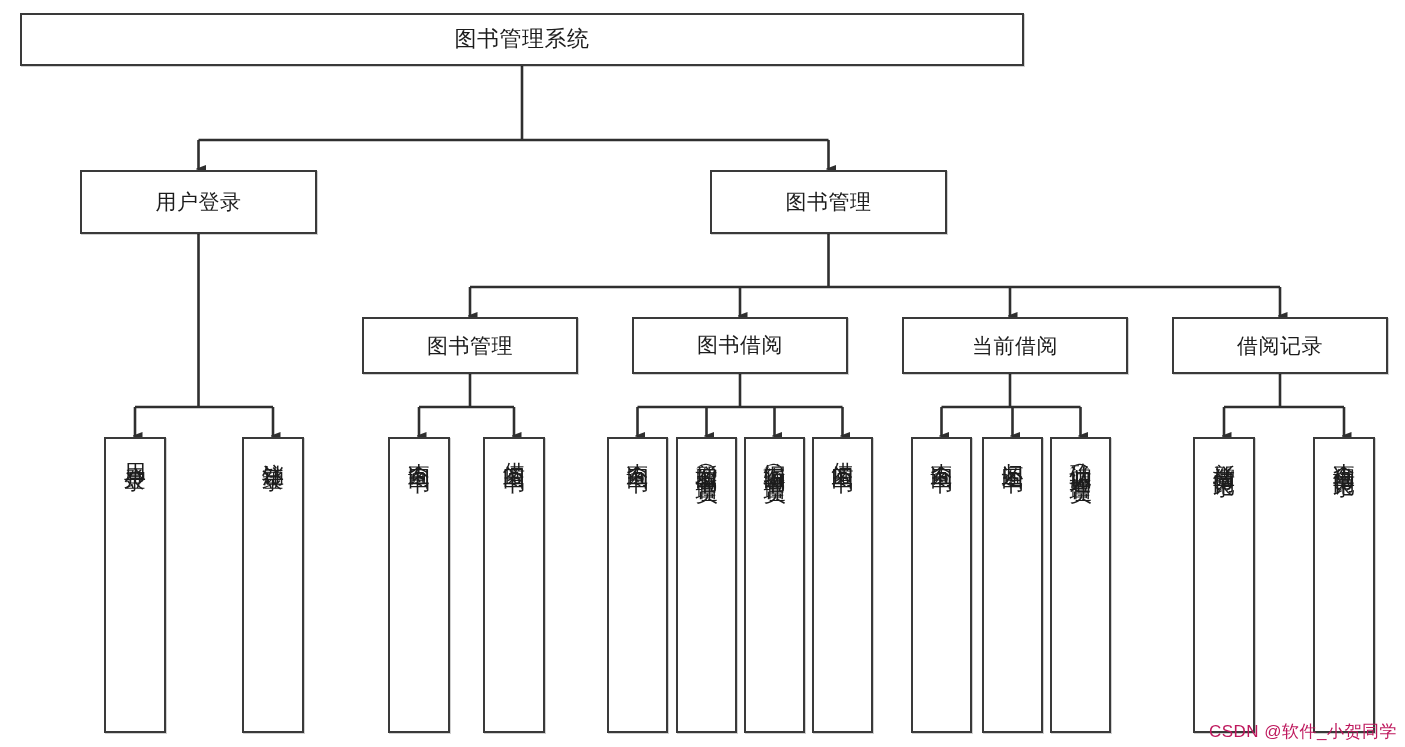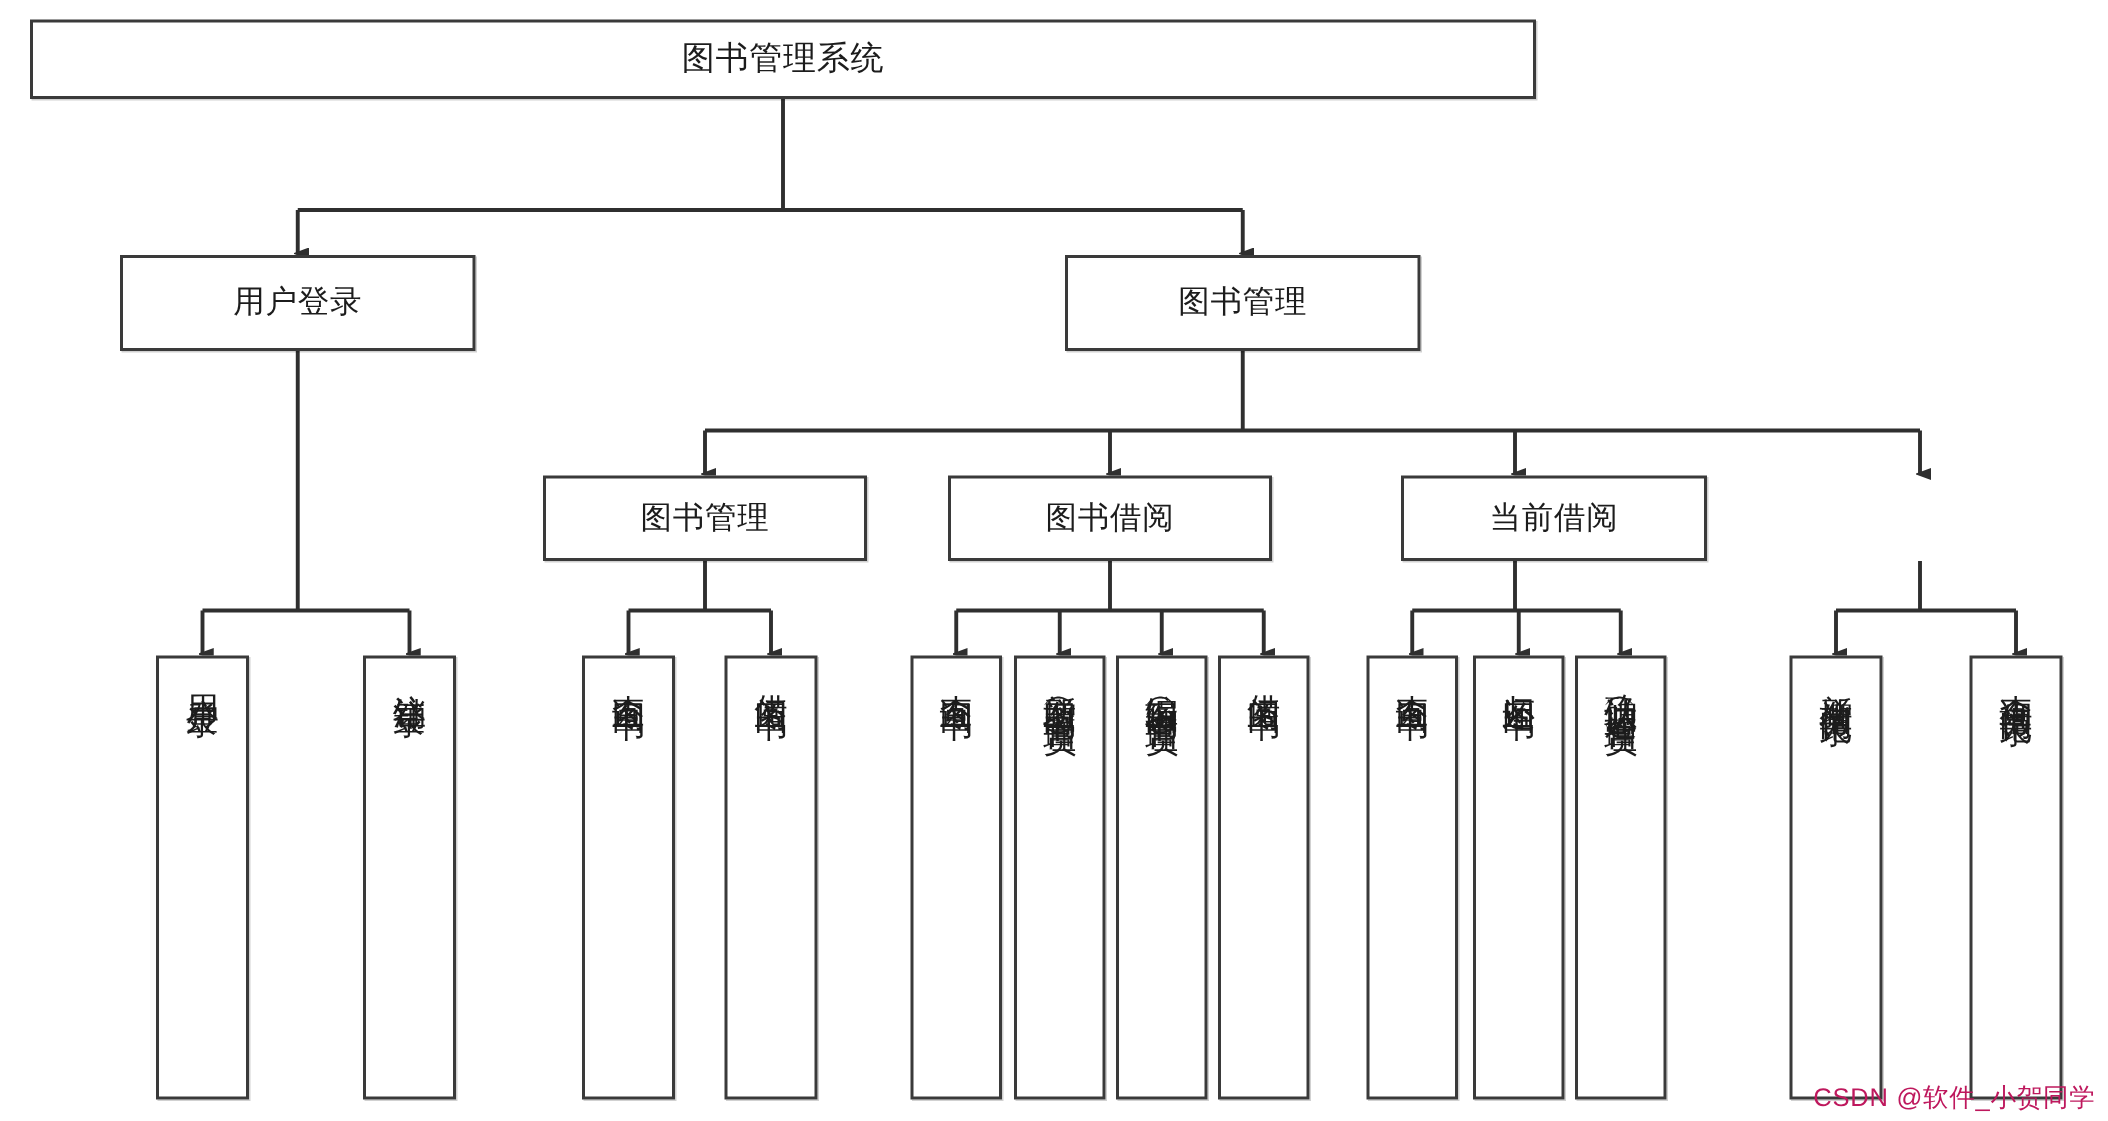--- a/index.html
+++ b/index.html
@@ -128,22 +128,25 @@
   <div class="node horizontal" id="n-l2_book_manage" style="left: 710px; top: 170px; width: 237px; height: 64px;">
     <span class="label">图书管理</span>
   </div>
 
   <div class="node horizontal" id="n-l3_new_book" style="left: 362px; top: 317px; width: 216px; height: 57px;">
     <span class="label">图书管理</span>
   </div>
   <div class="node horizontal" id="n-l3_borrow" style="left: 632px; top: 317px; width: 216px; height: 57px; font-family: Liberation Serif, serif;">
     <span class="label">图书借阅</span>
   </div>
-  <div class="node horizontal" id="n-l3_current" style="left: 902px; top: 317px; width: 204px; height: 57px; margin-left: 32px;">
+  <div class="node horizontal" id="n-l3_current" style="left: 902px; top: 317px; width: 226px; height: 57px;">
     <span class="label">当前借阅</span>
+  </div>
+  <div class="node horizontal" id="n-l3_record" style="left: 1172px; top: 317px; width: 216px; height: 57px;">
+    <span class="label">借阅记录</span>
   </div>
 
   <div class="node vertical" id="n-leaf_user_login" style="left: 104px; top: 437px; width: 62px; height: 296px;">
     <span class="label">用户登录</span>
   </div>
   <div class="node vertical" id="n-leaf_logout" style="left: 242px; top: 437px; width: 62px; height: 296px;">
     <span class="label">注销登录</span>
   </div>
 
   <div class="node vertical" id="n-leaf_query_book_a" style="left: 388px; top: 437px; width: 62px; height: 296px;">

